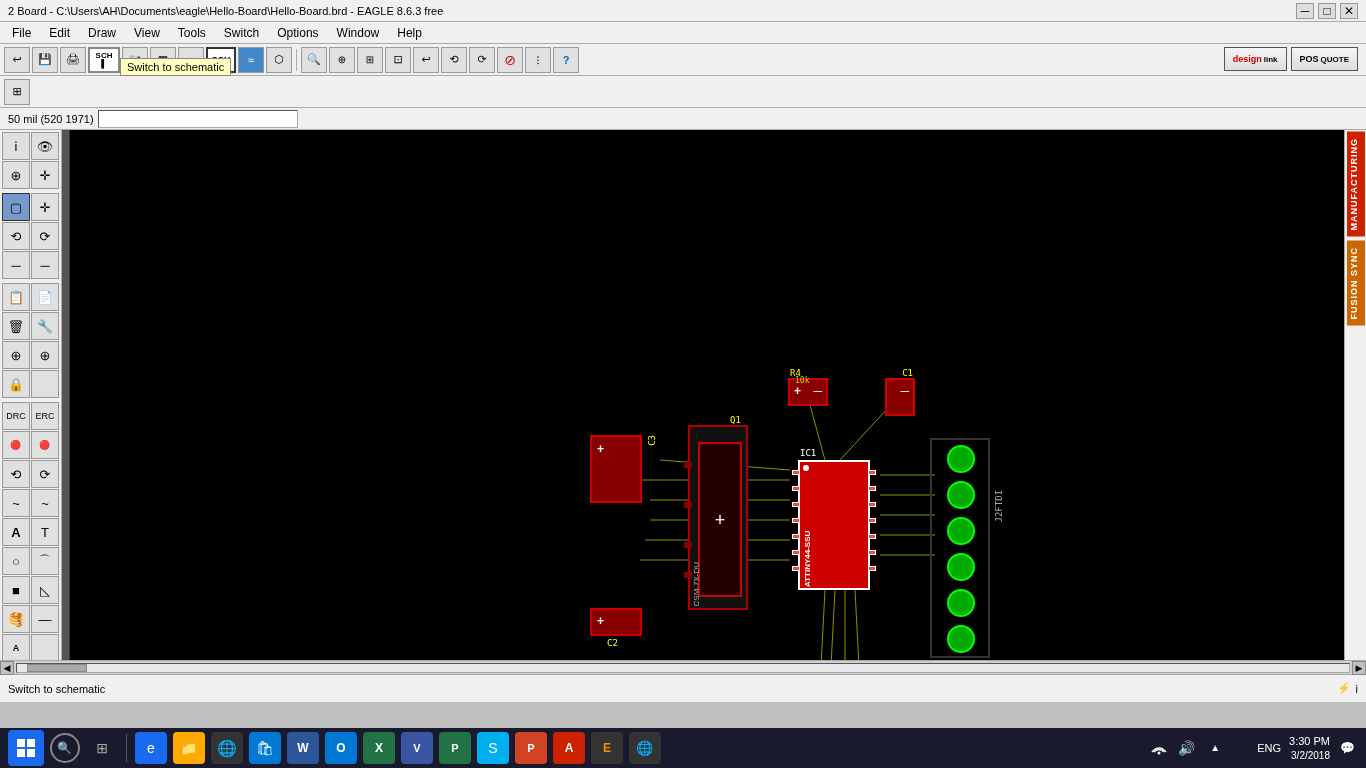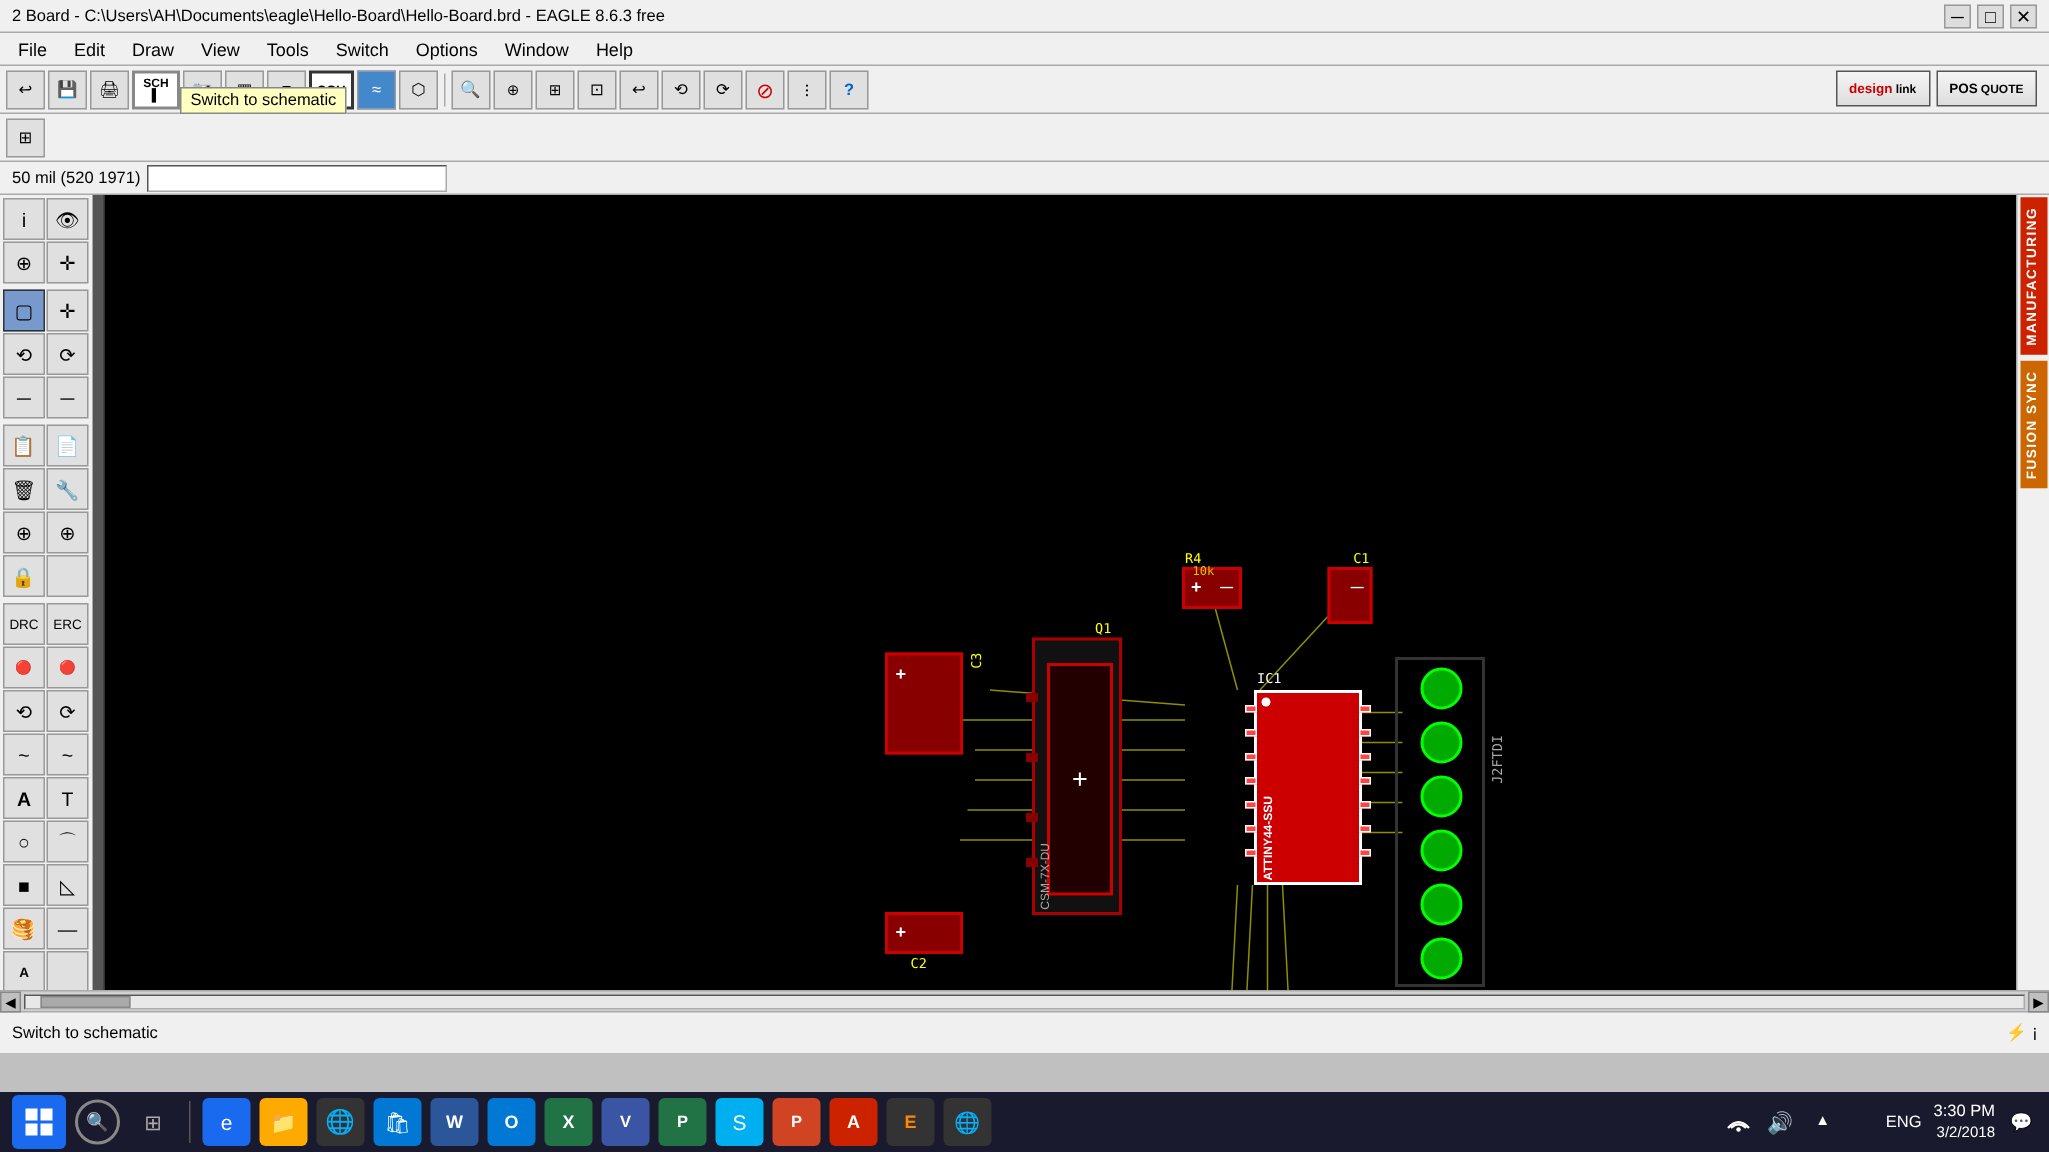--- a/index.html
+++ b/index.html
@@ -512,21 +512,21 @@
       <div style="position:absolute; top:145px; left:-6px; width:8px; height:6px; background:#880000;"></div>
 
       <span style="position:absolute; bottom:0; left:0; right:0; writing-mode:vertical-rl; transform:rotate(180deg); color:#aaa; font-size:8px; text-align:center; padding:2px;">CSM-7X-DU</span>
     </div>
 
     <div class="cap-body" style="left:520px; top:305px; width:52px; height:68px;">
       <span class="comp-label" style="top:-2px; left:55px; writing-mode:vertical-rl; transform:rotate(180deg);">C3</span>
       <span style="position:absolute; top:5px; left:5px; color:white; font-size:12px; font-weight:bold;">+</span>
     </div>
 
-    <div class="ic-body" style="left:728px; top:330px; width:72px; height:130px; background:#cc0000; border:2px solid #ffffff; position:absolute;margin-left:38px;">
+    <div class="ic-body" style="left:728px; top:330px; width:72px; height:130px; background:#cc0000; border:2px solid #ffffff; position:absolute;">
       <span class="comp-label" style="top:-14px; left:0; color:white;">IC1</span>
 
       <div style="position:absolute; left:-8px; top:8px; display:flex; flex-direction:column; gap:11px;">
         <div style="width:8px; height:5px; background:#ff4444; border:1px solid #fff;"></div>
         <div style="width:8px; height:5px; background:#ff4444; border:1px solid #fff;"></div>
         <div style="width:8px; height:5px; background:#ff4444; border:1px solid #fff;"></div>
         <div style="width:8px; height:5px; background:#ff4444; border:1px solid #fff;"></div>
         <div style="width:8px; height:5px; background:#ff4444; border:1px solid #fff;"></div>
         <div style="width:8px; height:5px; background:#ff4444; border:1px solid #fff;"></div>
         <div style="width:8px; height:5px; background:#ff4444; border:1px solid #fff;"></div>

